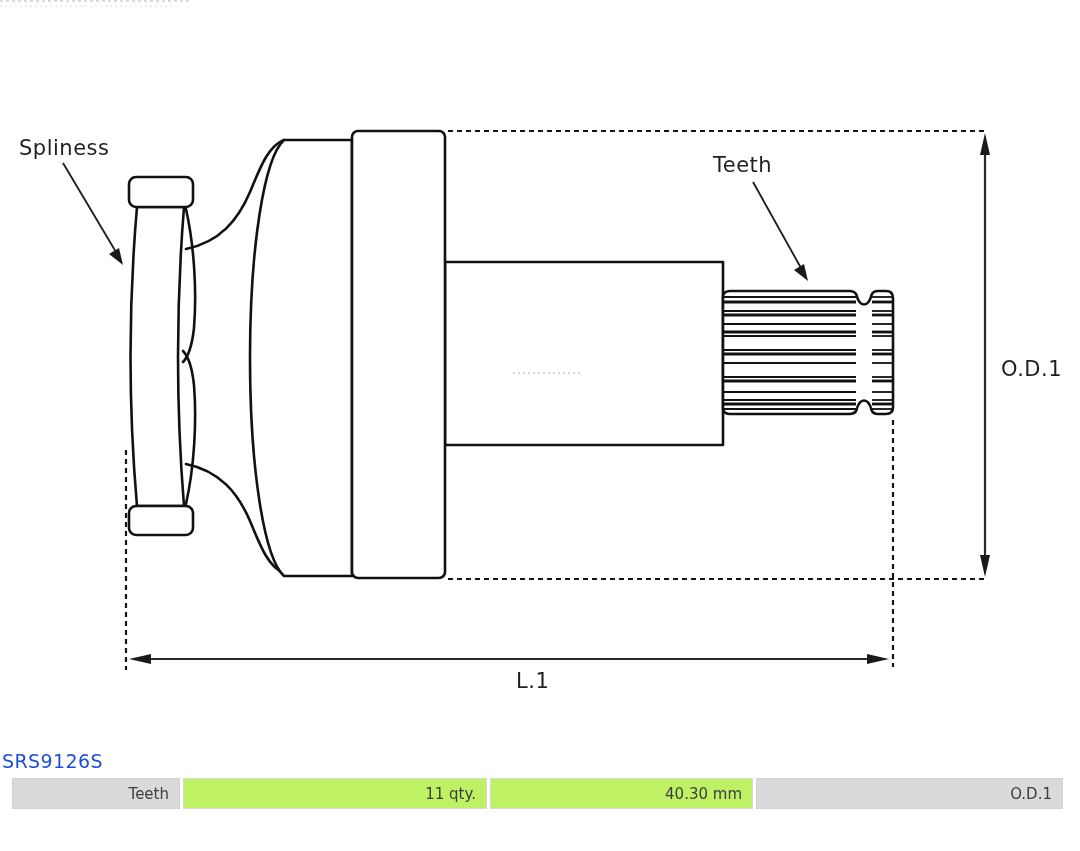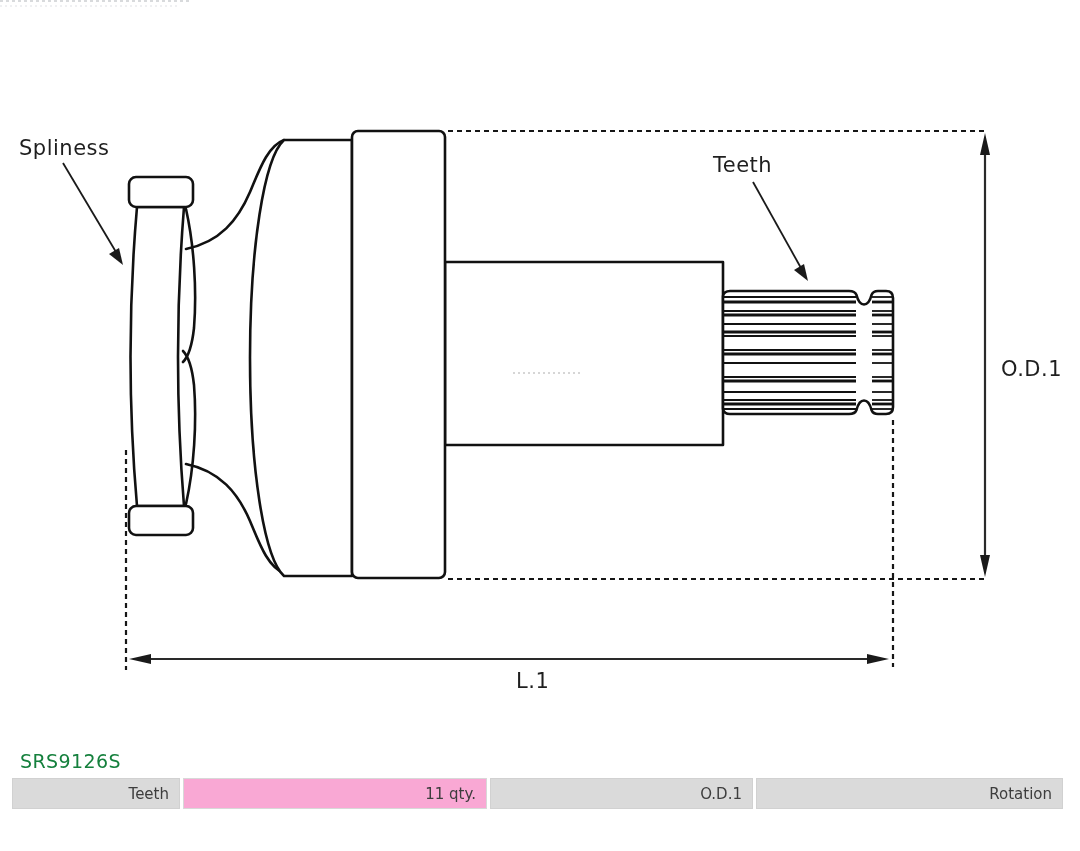--- a/index.html
+++ b/index.html
@@ -16,36 +16,36 @@
   }
   .diagram-wrap{position:absolute;left:0;top:0;width:1080px;height:735px;}
   svg text{
     font-family:"DejaVu Sans","Liberation Sans",sans-serif;
     fill:#1f1f1f;
   }
   .dim-label{font-size:21px;letter-spacing:.5px;}
   .callout-label{font-size:21px;letter-spacing:.5px;}
 
   .part-code{
-    position:absolute;left:20px;top:750px;
-    font-size:19px;letter-spacing:.4px;color:#15803d;
+    position:absolute;left:2px;top:750px;
+    font-size:19px;letter-spacing:.4px;color:#1d4ed8;
   }
   .spec-table{
     position:absolute;left:12px;top:778px;width:1052px;
     display:grid;
     grid-template-columns:168px 304px 263px 307px;
     column-gap:3px;row-gap:3px;
   }
   .cell{
     box-sizing:border-box;height:31px;
     display:flex;align-items:center;justify-content:flex-end;
     padding-right:10px;font-size:15px;color:#3d3d3d;
   }
   .cell.grey{background:#dadada;border:1px solid #d1d1d1;}
-  .cell.white{background:#f9a8d4;border:1px solid #d8d8d8;}
+  .cell.white{background:#bef264;border:1px solid #d8d8d8;}
 </style>
 </head>
 <body>
 
 <div class="tl-artifact"></div>
 
 <div class="diagram-wrap">
 <svg width="1080" height="735" viewBox="0 0 1080 735">
 
   <g stroke="#161616" stroke-width="2.2" stroke-dasharray="5 4" fill="none">
@@ -147,16 +147,16 @@
     <polygon points="808,281 794,270 804,264" fill="#1a1a1a"></polygon>
   </g>
 </svg>
 </div>
 
 <div class="part-code">SRS9126S</div>
 
 <div class="spec-table">
   <div class="cell grey">Teeth</div>
   <div class="cell white">11 qty.</div>
+  <div class="cell white">40.30 mm</div>
 
   <div class="cell grey">O.D.1</div>
-  <div class="cell grey">Rotation</div>
 </div>
 
 </body></html>

